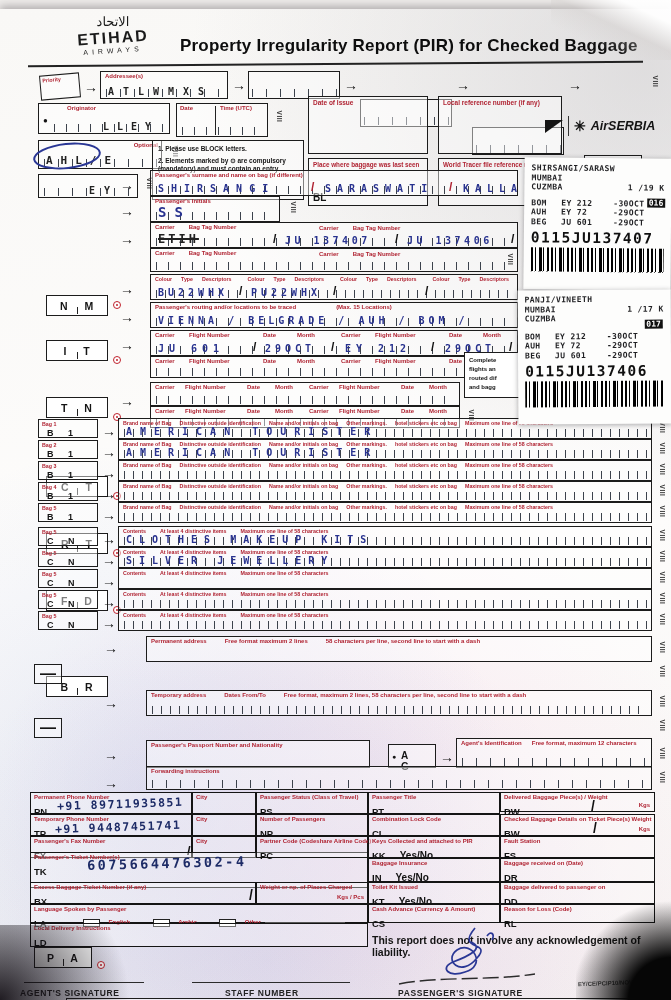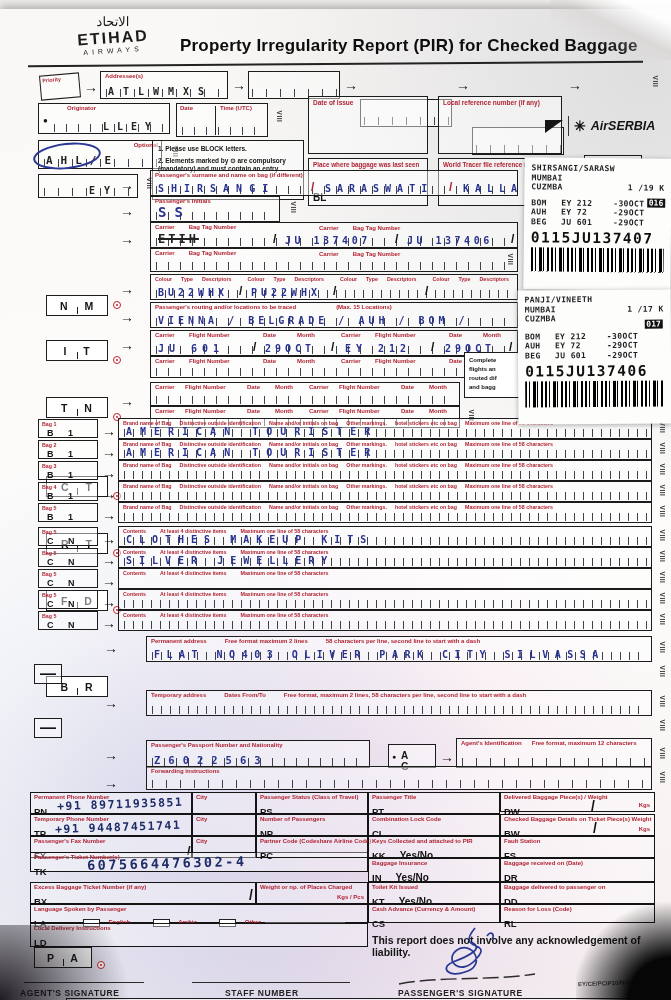--- a/index.html
+++ b/index.html
@@ -496,23 +496,20 @@
 
 <div class="abs code" style="left:34px;top:640px;width:58px;height:21px">P A</div>
 <div class="abs circ" style="left:97px;top:633px"></div>
 <div class="abs arrow" style="left:104px;top:641px">→</div>
 <div class="abs bx" style="left:146px;top:636px;width:506px;height:26px">
   <div style="display:flex;gap:18px;margin:1px 0 0 4px">
     <span class="lab">Permanent address</span>
     <span class="lab">Free format maximum 2 lines</span>
     <span class="lab">58 characters per line, second line to start with a dash</span>
   </div>
-  <div class="cells c9" style="position:absolute;inset:auto 2px 0 2px;height:12px">
-    <span class="hand hv" style="font-size:10px;letter-spacing:6.5px">FLAT NO403 OLIVER PARK CITY SILVASSA</span>
-  </div>
 </div>
 <div class="abs viii" style="left:657px;top:644px">VIII</div>
 <div class="abs bx" style="left:34px;top:664px;width:28px;height:20px;display:flex;align-items:center;justify-content:center;font-weight:bold">—</div>
 <div class="abs bx cells c9" style="left:66px;top:662px;width:586px;height:22px">
   
 </div>
 <div class="abs viii" style="left:657px;top:668px">VIII</div>
 
 <div class="abs arrow" style="left:104px;top:696px">→</div>
 <div class="abs bx" style="left:146px;top:690px;width:506px;height:26px">
@@ -524,23 +521,20 @@
   <div class="cells c9" style="position:absolute;inset:auto 2px 0 2px;height:12px"></div>
 </div>
 <div class="abs viii" style="left:657px;top:698px">VIII</div>
 <div class="abs bx" style="left:34px;top:718px;width:28px;height:20px;display:flex;align-items:center;justify-content:center;font-weight:bold">—</div>
 
 <div class="abs viii" style="left:657px;top:722px">VIII</div>
 
 <div class="abs arrow" style="left:104px;top:748px">→</div>
 <div class="abs bx" style="left:146px;top:740px;width:224px;height:28px">
   <div class="lab" style="margin:1px 0 0 4px">Passenger's Passport Number and Nationality</div>
-  <div class="cells" style="position:absolute;inset:auto 2px 0 2px;height:13px">
-    <span class="hand hv" style="font-size:10.5px;letter-spacing:8px">Z6022563</span>
-  </div>
 </div>
 <div class="abs bx" style="left:388px;top:744px;width:48px;height:24px">
   <span class="abs" style="left:3px;top:8px;font-size:7px">●</span>
   <div class="blk" style="font-size:10px;letter-spacing:6px;margin:5px 0 0 12px">A G</div>
 </div>
 
 <div class="abs arrow" style="left:440px;top:750px">→</div>
 <div class="abs bx" style="left:456px;top:738px;width:196px;height:30px">
   <div style="display:flex;gap:10px;margin:1px 0 0 4px">
     <span class="lab">Agent's Identification</span>
@@ -574,21 +568,21 @@
     <div class="lab">City</div>
   </div>
 <div class="abs tcell" style="left:30px;top:836px;width:162px;height:22px">
   <div class="lab">Passenger's Fax Number</div>
   <span class="tcode">FX</span>
 </div>
 <div class="abs tcell" style="left:192px;top:836px;width:64px;height:22px">
   <div class="lab">City</div>
   <span class="slash abs" style="left:-6px;top:6px;font-size:13px">/</span>
 </div>
-<div class="abs tcell" style="left:30px;top:852px;width:338px;height:20px">
+<div class="abs tcell" style="left:30px;top:852px;width:338px;height:36px">
   <div class="lab">Passenger's Ticket Number(s)</div>
   <span class="tcode">TK</span>
   <span class="handb abs" style="left:56px;top:2px;font-size:13.5px;letter-spacing:2.5px;transform:rotate(-1.5deg)">6075664476302-4</span>
 </div>
 <div class="abs tcell" style="left:30px;top:882px;width:226px;height:22px">
   <div class="lab">Excess Baggage Ticket Number (if any)</div>
   <span class="tcode">BX</span>
 </div>
 <div class="abs tcell" style="left:256px;top:882px;width:112px;height:22px">
   <div class="lab">Weight or np. of Places Charged</div>

